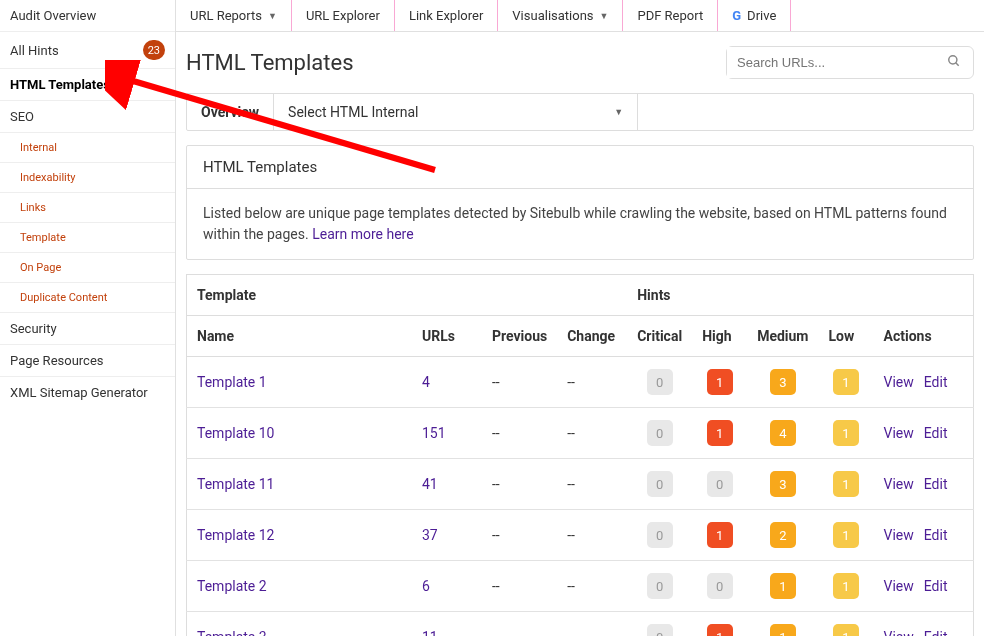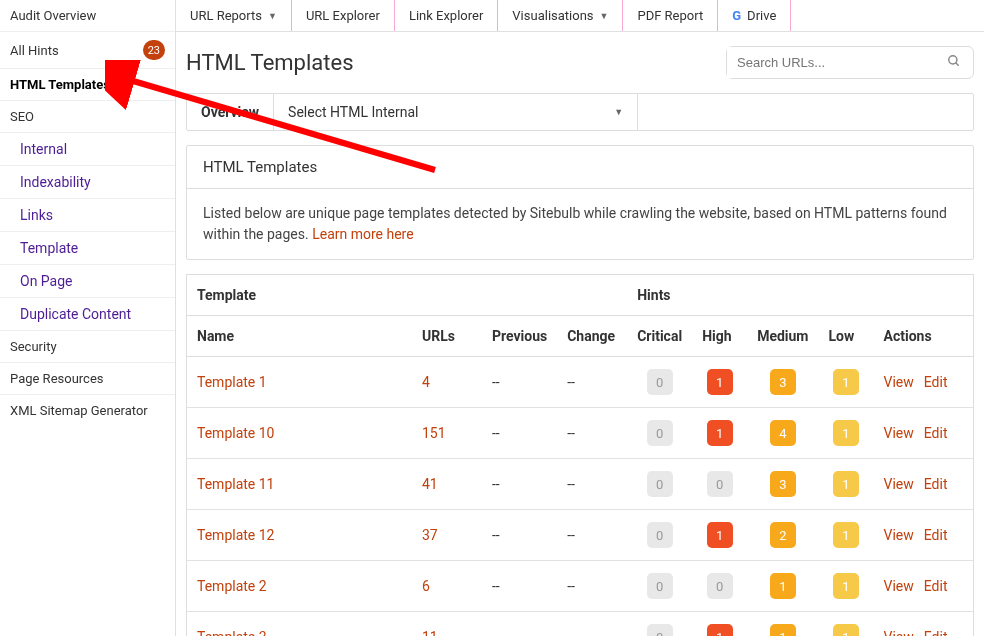--- a/index.html
+++ b/index.html
@@ -2,21 +2,21 @@
 <html><head>
 <meta charset="utf-8">
 <style>
 * { box-sizing: border-box; margin: 0; padding: 0; }
 body { font-family: -apple-system, BlinkMacSystemFont, "Segoe UI", Roboto, sans-serif; font-size: 14px; color: #333; background: #fff; width: 984px; height: 636px; overflow: hidden; position: relative; }
 .layout { display: flex; height: 100%; }
 
 .sidebar { width: 176px; border-right: 1px solid #e0e0e0; flex-shrink: 0; display: flex; flex-direction: column; }
 .sidebar-heading { padding: 8px 10px; font-size: 13px; color: #333; }
 .sidebar-item { padding: 8px 10px; font-size: 13px; color: #333; border-top: 1px solid #eee; cursor: pointer; position: relative; display: flex; align-items: center; justify-content: space-between; }
-.sidebar-subitem { padding: 8px 10px 8px 20px; font-size: 14px; color: #4c1d95; border-top: 1px solid #eee; cursor: pointer; }
+.sidebar-subitem { padding: 8px 10px 8px 20px; font-size: 11px; color: #c2410c; border-top: 1px solid #eee; cursor: pointer; }
 .sidebar-item.active { font-weight: 700; color: #000; }
 .badge-red { background: #c2410c; color: #fff; font-size: 11px; border-radius: 10px; min-width: 20px; height: 20px; display: inline-flex; align-items: center; justify-content: center; padding: 0 5px; }
 
 .main { flex: 1; display: flex; flex-direction: column; overflow: hidden; }
 .topnav { display: flex; border-bottom: 1px solid #e0e0e0; }
 .topnav-item { padding: 8px 14px; font-size: 13px; color: #333; border-right: 1px solid #f9a8d4; cursor: pointer; display: flex; align-items: center; gap: 6px; }
 .caret { font-size: 9px; color: #666; }
 .g-logo { font-weight: 700; }
 .g-logo .b { color:#4285F4;}
 
@@ -28,21 +28,21 @@
 .search-btn { border: none; background: transparent; padding: 0 12px; color: #888; cursor: pointer; font-size: 14px; }
 
 .tabset { display: flex; border: 1px solid #ddd; border-radius: 2px; margin-bottom: 14px; }
 .tab-ov { padding: 10px 14px; font-size: 14px; font-weight: 700; color: #333; border-right: 1px solid #ddd; }
 .tab-select { flex: 1; padding: 10px 14px; font-size: 14px; color: #333; display: flex; justify-content: space-between; align-items: center; cursor: pointer; border-right: 1px solid #ddd; max-width: 380px; }
 .tab-empty { flex: 1; }
 
 .panel { border: 1px solid #ddd; border-radius: 2px; margin-bottom: 14px; }
 .panel-header { padding: 12px 16px; border-bottom: 1px solid #ddd; font-size: 15px; color: #333; }
 .panel-body { padding: 14px 16px; font-size: 14px; color: #444; line-height: 1.5; }
-.link { color: #c2410c; text-decoration: none; cursor: pointer; }
+.link { color: #4c1d95; text-decoration: none; cursor: pointer; }
 
 .table { width: 100%; border: 1px solid #ddd; border-collapse: collapse; }
 .table th, .table td { border-bottom: 1px solid #e2e2e2; padding: 12px 10px; text-align: left; font-size: 14px; }
 .table th { font-weight: 700; color: #333; border-bottom: 1px solid #ddd; }
 .table thead tr:first-child th { border-bottom: 1px solid #ddd; }
 .col-urls, .col-prev, .col-change { width: 70px; }
 .ct-critical, .ct-high, .ct-medium, .ct-low { width: 55px; text-align: center; }
 .col-actions { width: 100px; }
 .table .center { text-align: center; }
 .hint-badge { display: inline-flex; width: 26px; height: 26px; align-items: center; justify-content: center; border-radius: 5px; color: #fff; font-size: 13px; }

